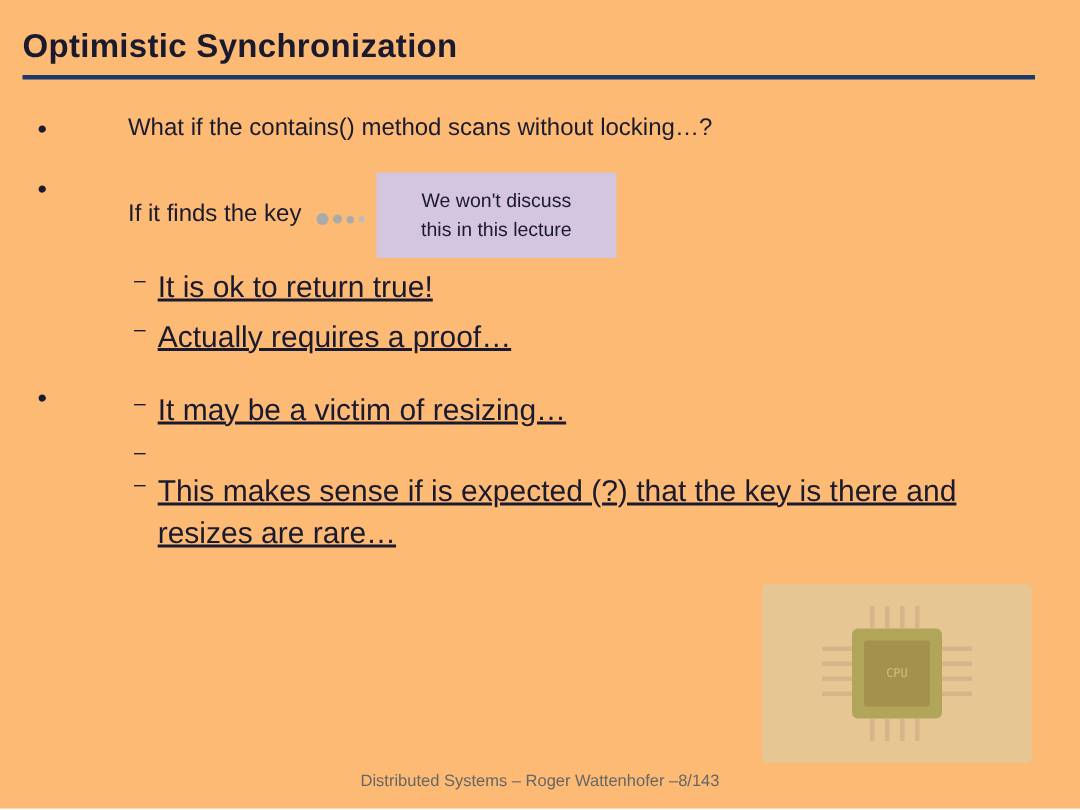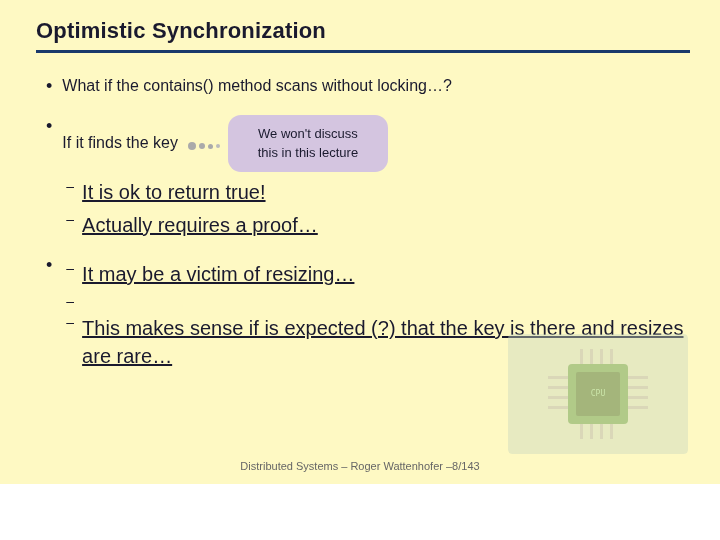--- a/index.html
+++ b/index.html
@@ -8,24 +8,24 @@
       width: 720px;
       height: 540px;
       background: #ffffff;
       font-family: Arial, Helvetica, sans-serif;
       overflow: hidden;
       position: relative;
     }
 
     .slide {
       width: 720px;
-      height: 484px;
-      background: #fef9c3;
+      height: 539px;
+      background: #fdba74;
       position: relative;
-      padding: 18px 30px 18px 36px;
+      padding: 18px 30px 18px 15px;
     }
 
     .title-area {
       border-bottom: 3px solid #1a3a6b;
       padding-bottom: 6px;
       margin-bottom: 22px;
     }
 
     .slide-title {
       font-size: 22px;
@@ -84,21 +84,21 @@
       text-decoration: underline;
     }
 
     .red-text {
       color: #cc0000;
       font-weight: bold;
     }
 
     .callout-bubble {
       background: #d4c5e0;
-      border-radius: 13px;
+      border-radius: 0;
       padding: 10px 14px;
       font-size: 13px;
       color: #1a1a2e;
       text-align: center;
       line-height: 1.4;
       position: absolute;
       left: 200px;
       top: -4px;
       width: 160px;
       z-index: 10;
@@ -122,20 +122,21 @@
       bottom: 12px;
       left: 0;
       right: 0;
       text-align: center;
       font-size: 11px;
       color: #666;
     }
 
     .bullet-main-content {
       flex: 1;
+      margin-left: 44px;
     }
   </style>
 </head>
 <body>
 
 <div class="slide">
 
   <div class="title-area">
     <h1 class="slide-title">Optimistic Synchronization</h1>
   </div>

